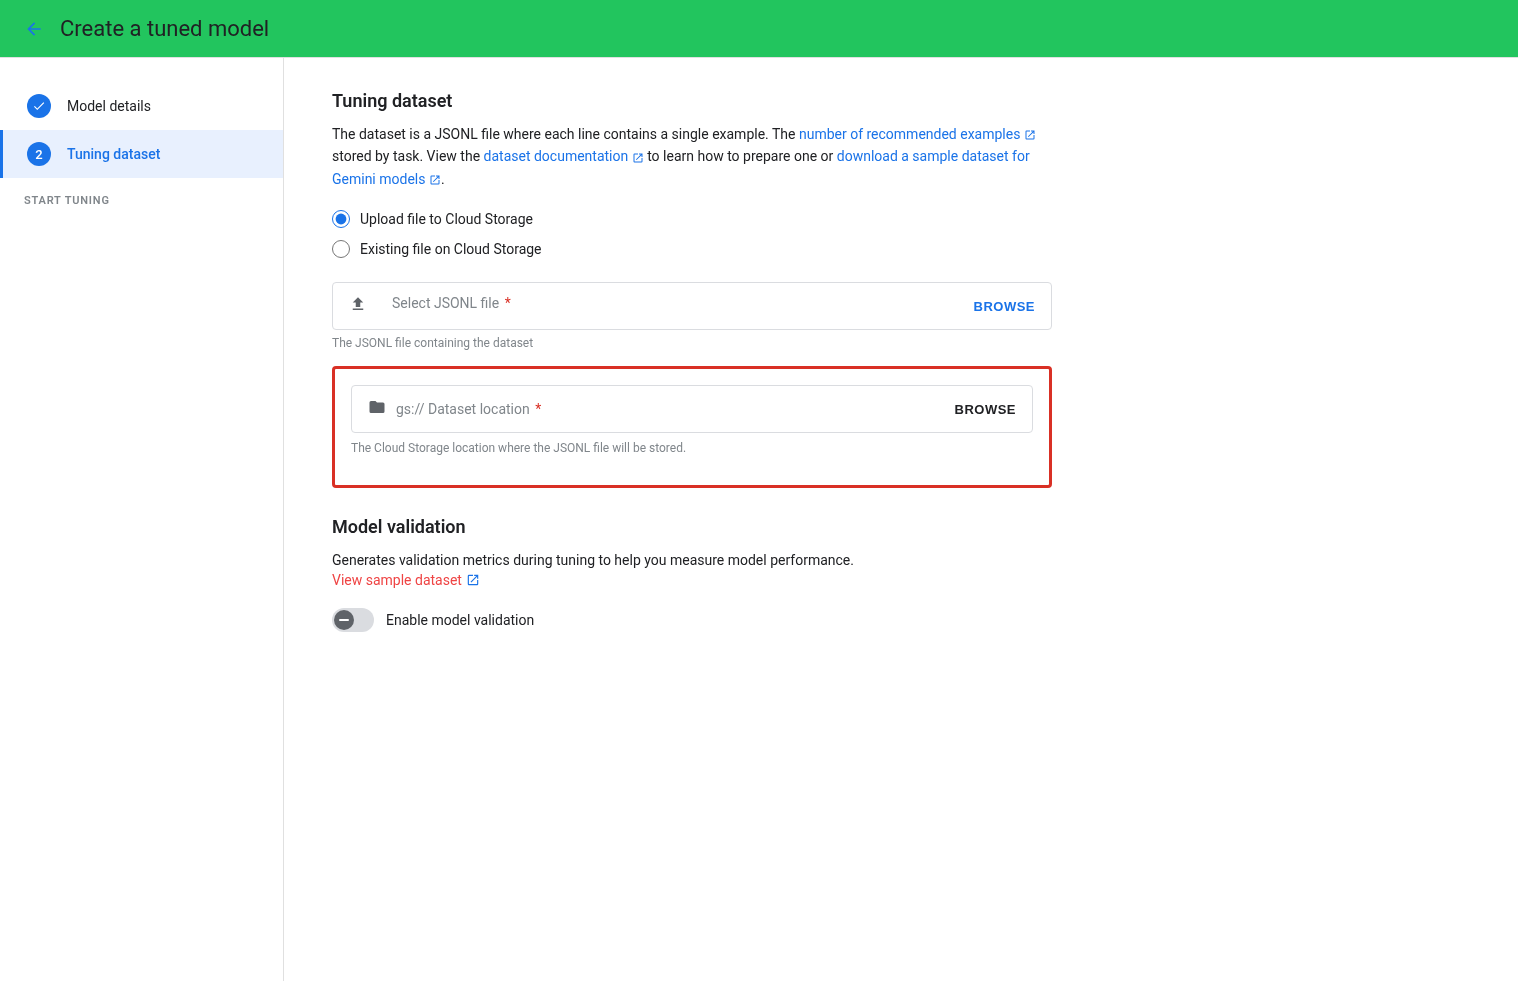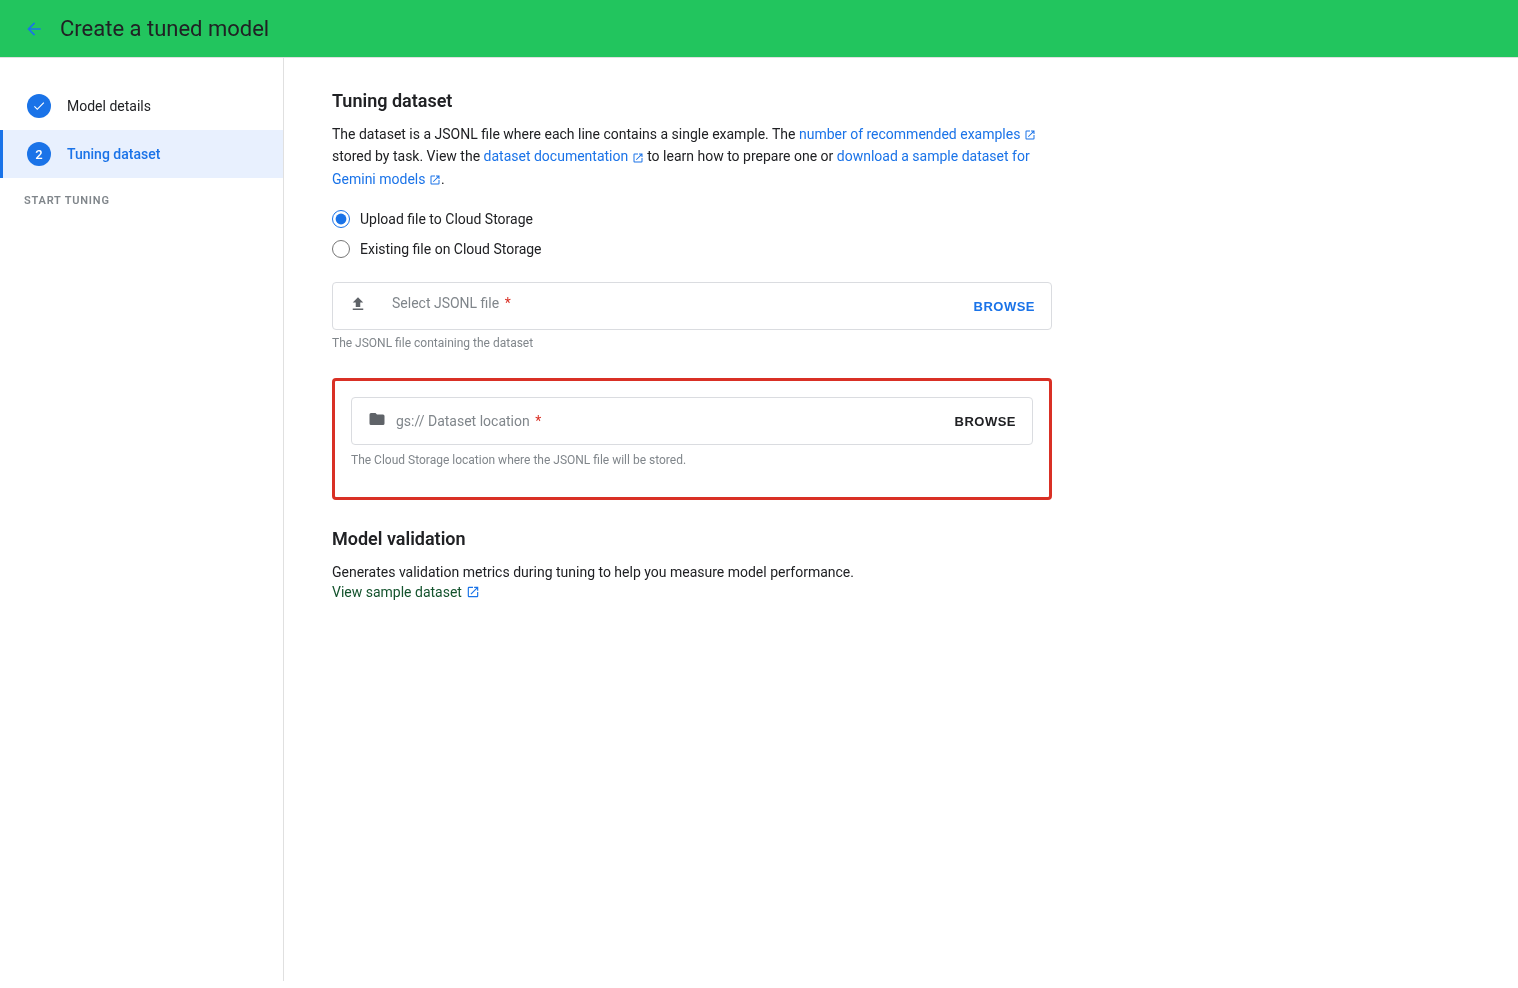--- a/index.html
+++ b/index.html
@@ -171,21 +171,21 @@
       color: #1a73e8;
       background: none;
       border: none;
       cursor: pointer;
       letter-spacing: 0.5px;
       text-transform: uppercase;
     }
     .helper-text {
       font-size: 12px;
       color: #80868b;
-      margin-bottom: 28px;
+      margin-bottom: 16px;
       max-width: 720px;
     }
     .highlighted-box {
       border: 3px solid #d93025;
       border-radius: 4px;
       padding: 16px;
       max-width: 720px;
       margin-bottom: 28px;
       background: #fff;
     }
@@ -224,21 +224,21 @@
     }
     .model-validation-section {
       max-width: 720px;
     }
     .validation-description {
       font-size: 14px;
       color: #202124;
       line-height: 1.6;
     }
     .view-sample-link {
-      color: #14532d;
+      color: #ef4444;
       text-decoration: none;
       font-size: 14px;
       display: inline-flex;
       align-items: center;
       gap: 4px;
       margin-bottom: 20px;
     }
     .toggle-row {
       display: flex;
       align-items: center;
@@ -377,16 +377,24 @@
       <h2 class="section-title">Model validation</h2>
       <p class="validation-description">Generates validation metrics during tuning to help you measure model performance.</p>
       <a href="#" class="view-sample-link">
         <span>View sample dataset</span>
         <svg width="14" height="14" viewBox="0 0 24 24" fill="#1a73e8">
           <path d="M19 19H5V5h7V3H5a2 2 0 00-2 2v14a2 2 0 002 2h14a2 2 0 002-2v-7h-2v7zM14 3v2h3.59l-9.83 9.83 1.41 1.41L19 6.41V10h2V3h-7z"></path>
         </svg>
       </a>
 
       
+      <div class="toggle-row">
+        <div class="toggle-track">
+          <div class="toggle-thumb">
+            <div class="toggle-minus"></div>
+          </div>
+        </div>
+        <span class="toggle-label">Enable model validation</span>
+      </div>
     </div>
 
   </div>
 </div>
 
 </body></html>

